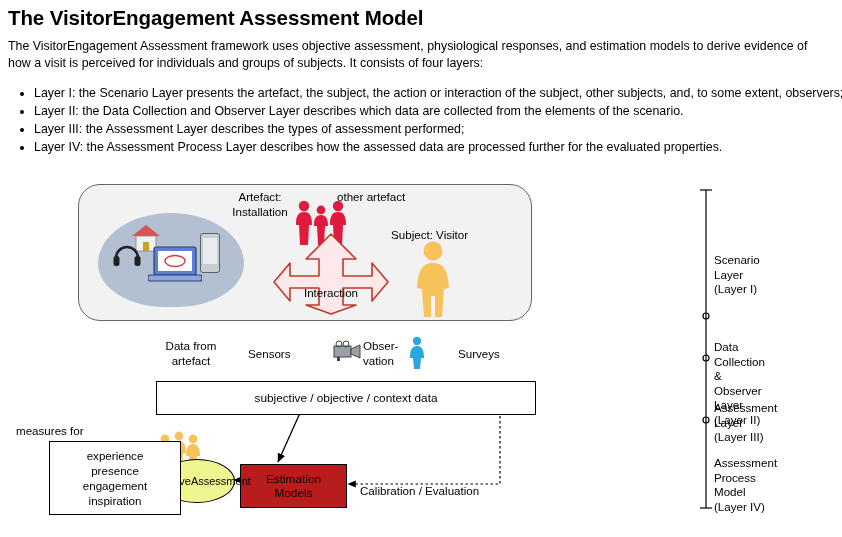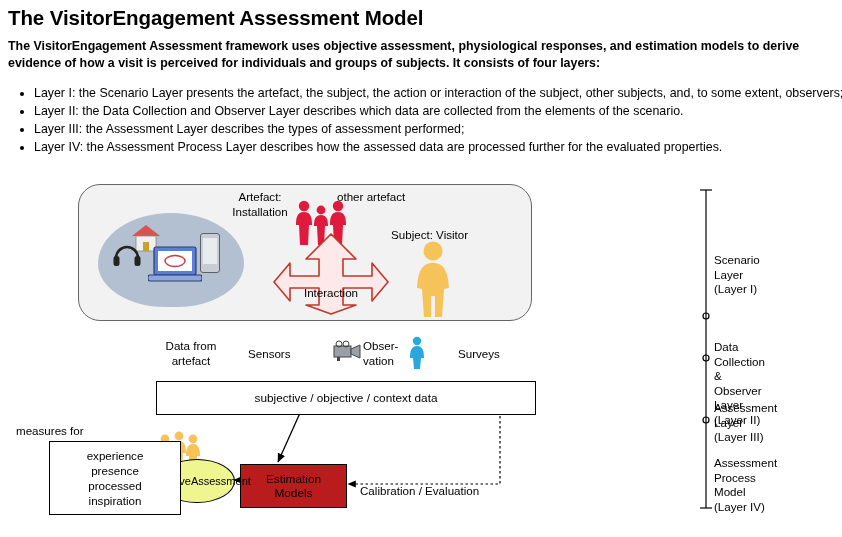--- a/index.html
+++ b/index.html
@@ -28,21 +28,20 @@
     font-weight: bold;
     letter-spacing: -0.1px;
   }
   .intro {
     position: absolute;
     left: 8px;
     top: 38px;
     width: 820px;
     font-size: 12.4px;
     line-height: 17px;
-    font-weight: bold;
   }
   .bullets {
     position: absolute;
     left: 8px;
     top: 84px;
     width: 820px;
     margin: 0;
     padding-left: 26px;
     font-size: 12.4px;
     line-height: 18px;
@@ -485,21 +484,21 @@
 
     <div class="collective">
       <span>Collective</span>
       <span>Assessment</span>
     </div>
 
     <div class="measures-for">measures for</div>
     <div class="measures-box">
       <span>experience</span>
       <span>presence</span>
-      <span>processed</span>
+      <span>engagement</span>
       <span>inspiration</span>
     </div>
 
     <div class="layer-label" style="left:714px; top:57px;">
       <span>Scenario</span><br>
       <span>Layer</span><br>
       <span>(Layer I)</span>
     </div>
 
     <div class="layer-label" style="left:714px; top:144px;">

